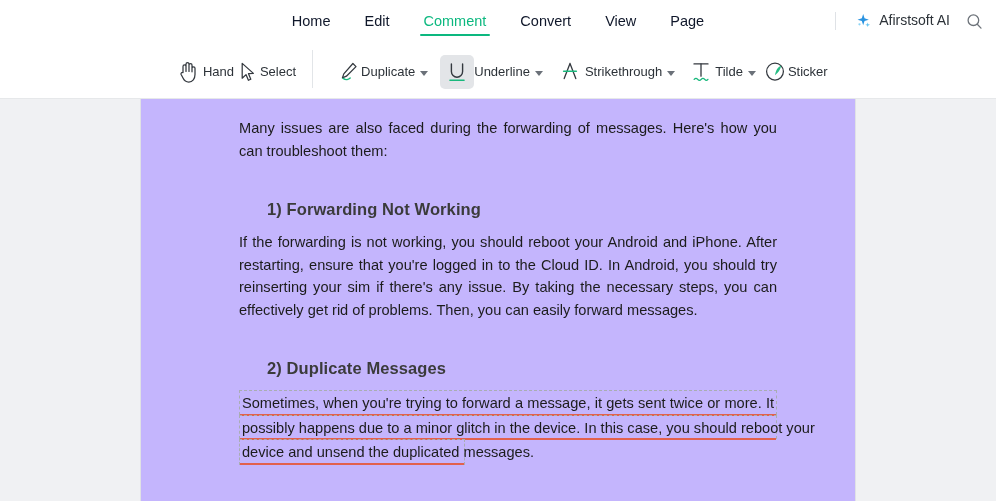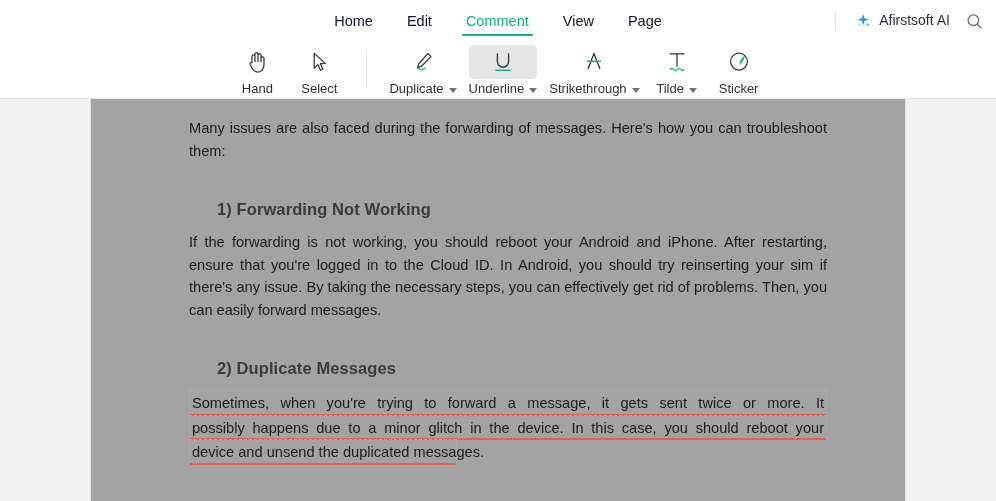--- a/index.html
+++ b/index.html
@@ -100,21 +100,21 @@
   }
   .tool-group {
     display: flex;
     align-items: flex-start;
     height: 57px;
   }
   .tool {
     width: 62px;
     height: 56px;
     display: flex;
-    flex-direction: column;
+    flex-direction: row;
     align-items: center;
     justify-content: flex-start;
     padding-top: 3px;
     cursor: pointer;
     position: relative;
   }
   .tool.wide { width: auto; min-width: 62px; padding-left: 6px; padding-right: 6px; }
   .tool-iconbox {
     width: 100%;
     height: 34px;
@@ -154,23 +154,23 @@
   
   .docarea {
     flex: 1 1 auto;
     background: #f0f1f3;
     position: relative;
     overflow: hidden;
     display: flex;
     justify-content: center;
   }
   .page {
-    width: 816px;
+    width: 716px;
     margin-left: 0;
-    background: #a3a3a3;
+    background: #c4b5fd;
     border-left: 1px solid #e0e2e5;
     border-right: 1px solid #e0e2e5;
     position: relative;
     padding: 18px 78px 0 98px;
   }
   p.body-text, p.intro-text {
     font-family: "Liberation Sans", sans-serif;
     font-size: 14.6px;
     line-height: 22.5px;
     color: #1c1c1c;
@@ -226,20 +226,21 @@
 </head>
 <body>
 
 <div class="app">
 
   <div class="menubar">
     <div class="menu-tabs">
       <div class="menu-tab">Home</div>
       <div class="menu-tab">Edit</div>
       <div class="menu-tab active">Comment</div>
+      <div class="menu-tab">Convert</div>
       <div class="menu-tab">View</div>
       <div class="menu-tab">Page</div>
     </div>
 
     <div class="menu-right">
       <div class="vdivider-top"></div>
       <div class="ai-btn">
         <span>
           <svg class="sparkle-icon" viewBox="0 0 20 20">
             <path d="M10.2 2.2 L11.7 7.0 L16.5 8.5 L11.7 10.0 L10.2 14.8 L8.7 10.0 L3.9 8.5 L8.7 7.0 Z" fill="#2a93e0"></path>

